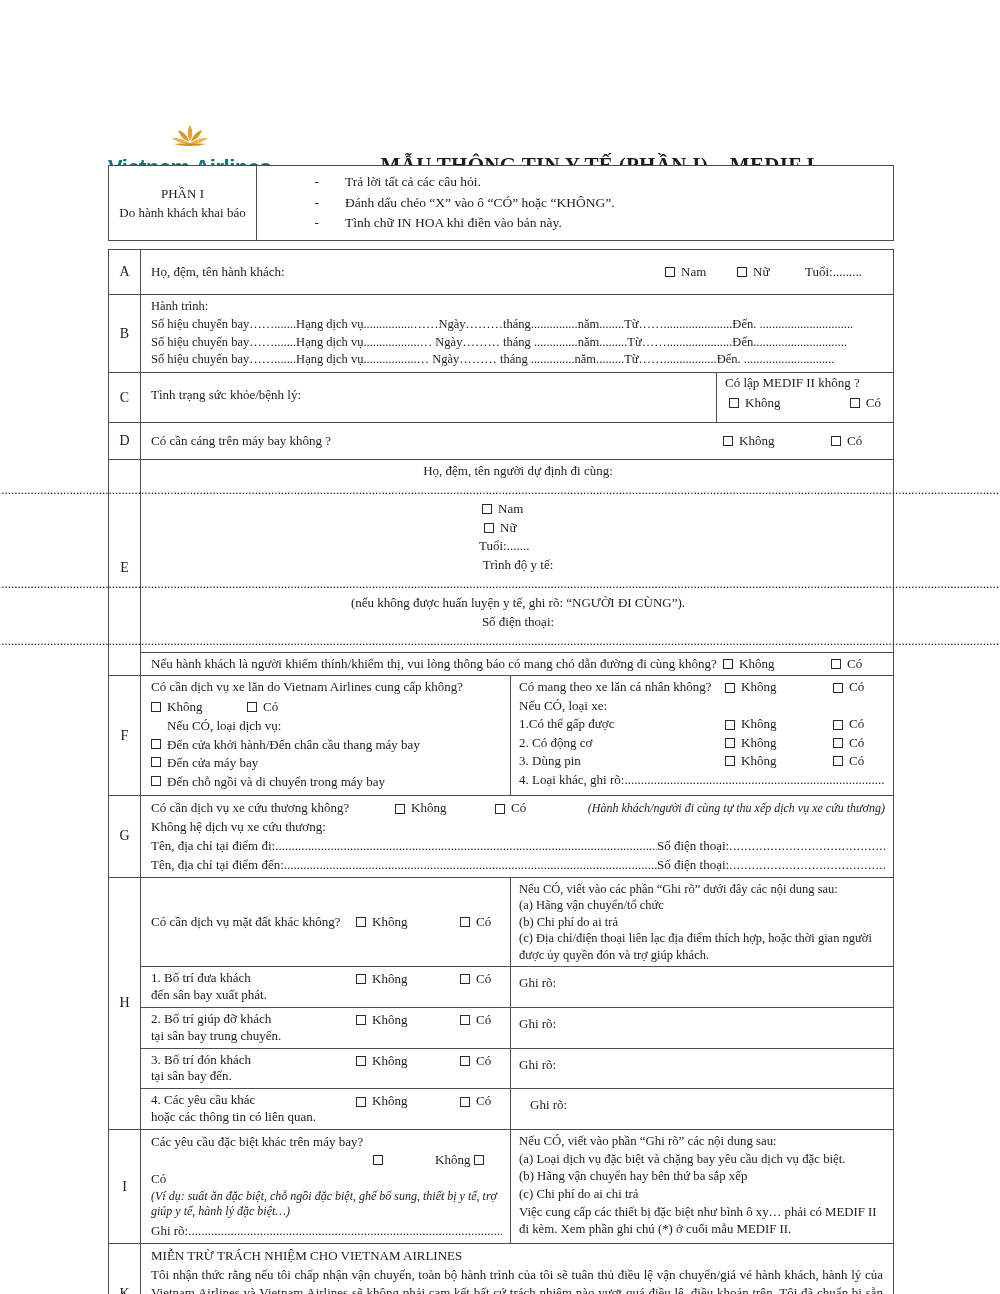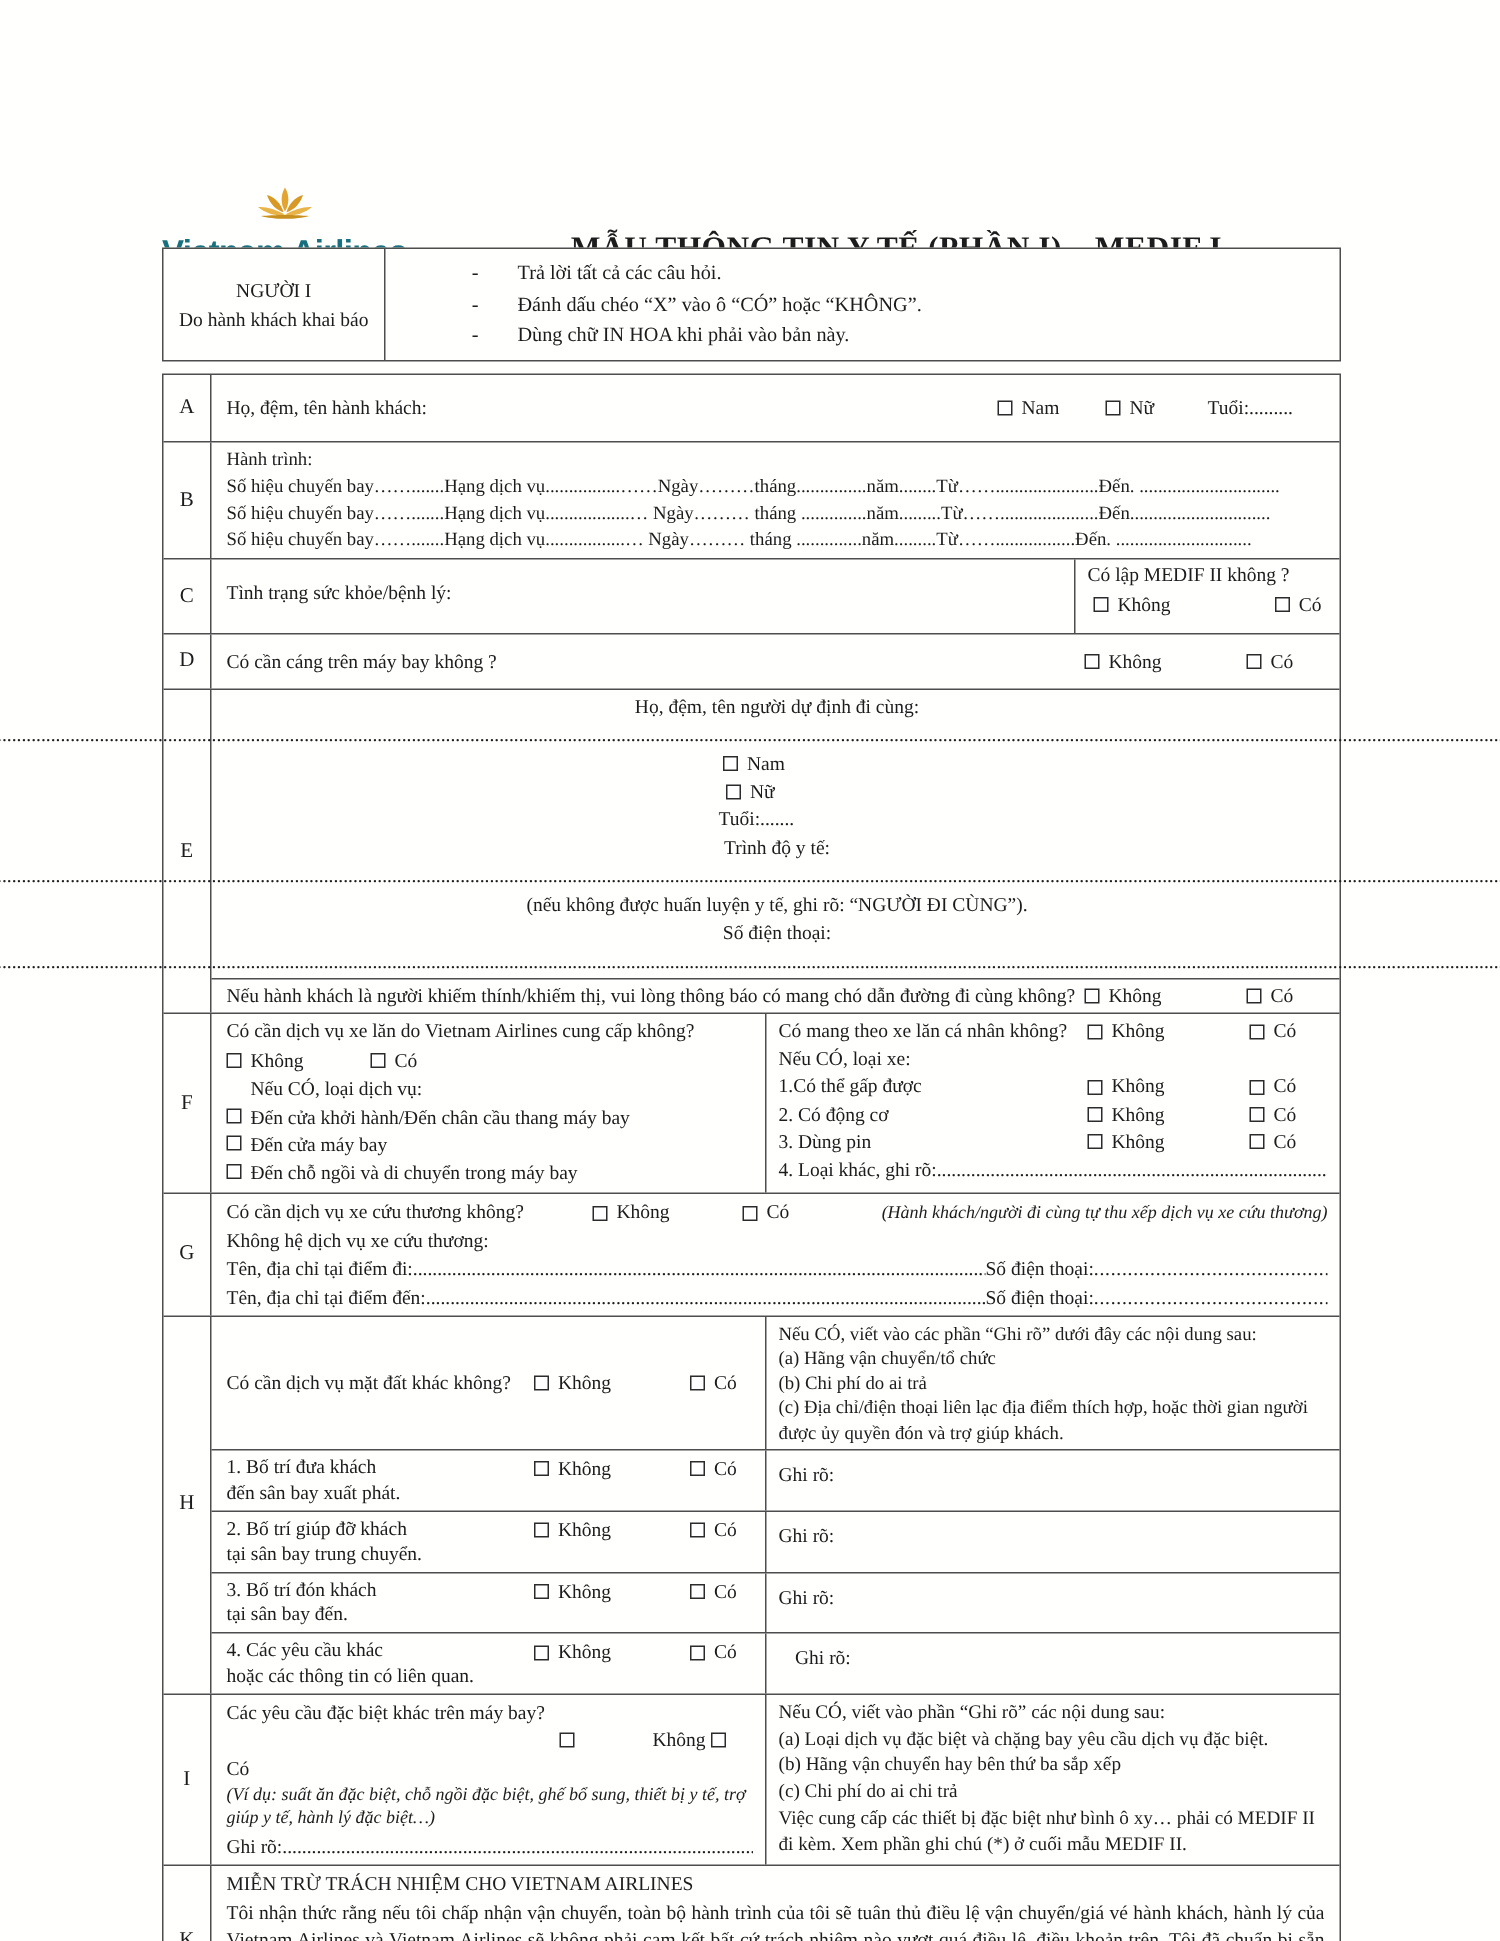--- a/index.html
+++ b/index.html
@@ -147,35 +147,35 @@
           <circle cx="17.4" cy="6.2" r="0.7" fill="#2a7f94"></circle>
       </svg>
     </div>
     <div class="title">MẪU THÔNG TIN Y TẾ (PHẦN I) – MEDIF I</div>
   </div>
 
   <div class="form">
 
     <div class="bx instr">
       <div class="instr-left">
-        <div>NGƯỜI I</div>
+        <div>PHẦN I</div>
         <div>Do hành khách khai báo</div>
       </div>
       <div class="instr-right">
         <div class="instr-line">
           <span class="instr-dash">-</span>
           <span>Trả lời tất cả các câu hỏi.</span>
         </div>
         <div class="instr-line">
           <span class="instr-dash">-</span>
           <span>Đánh dấu chéo “X” vào ô “CÓ” hoặc “KHÔNG”.</span>
         </div>
         <div class="instr-line">
           <span class="instr-dash">-</span>
-          <span>Dùng chữ IN HOA khi phải vào bản này.</span>
+          <span>Tình chữ IN HOA khi điền vào bản này.</span>
         </div>
       </div>
     </div>
 
     <div class="tbl">
 
       <div class="row rowA">
         <div class="rl">A</div>
         <div class="rc">
           <span class="fill">Họ, đệm, tên hành khách:</span>

